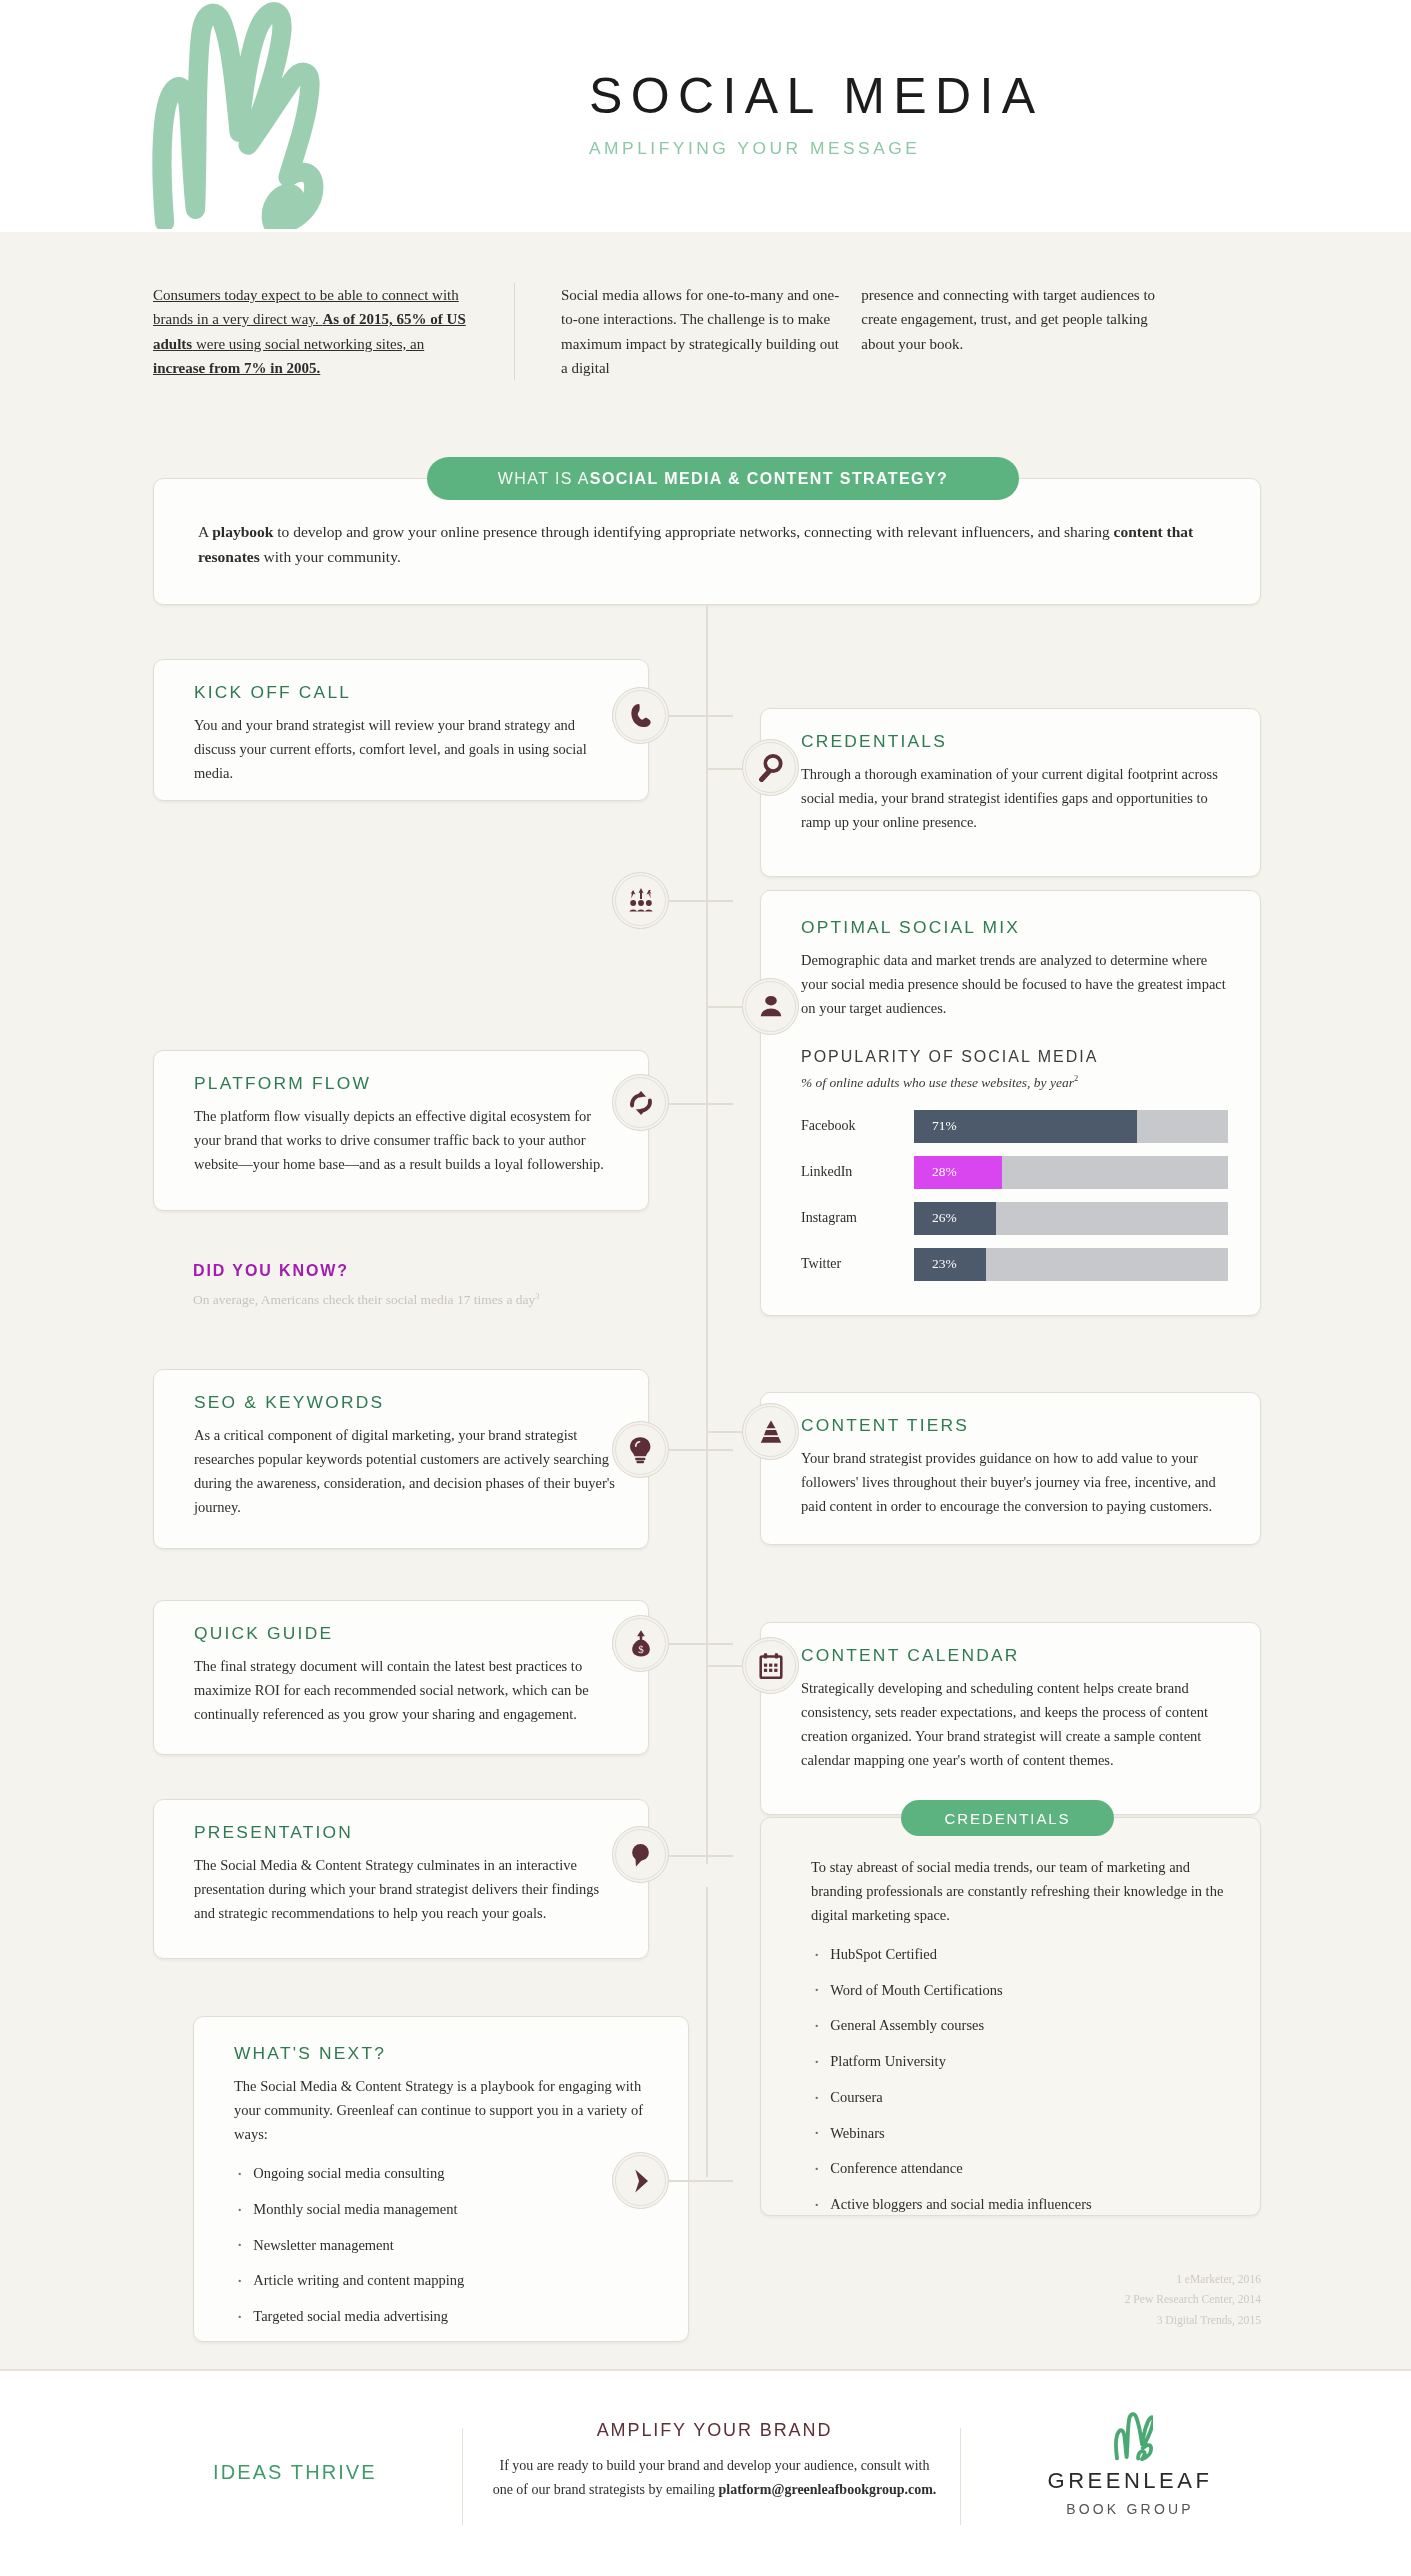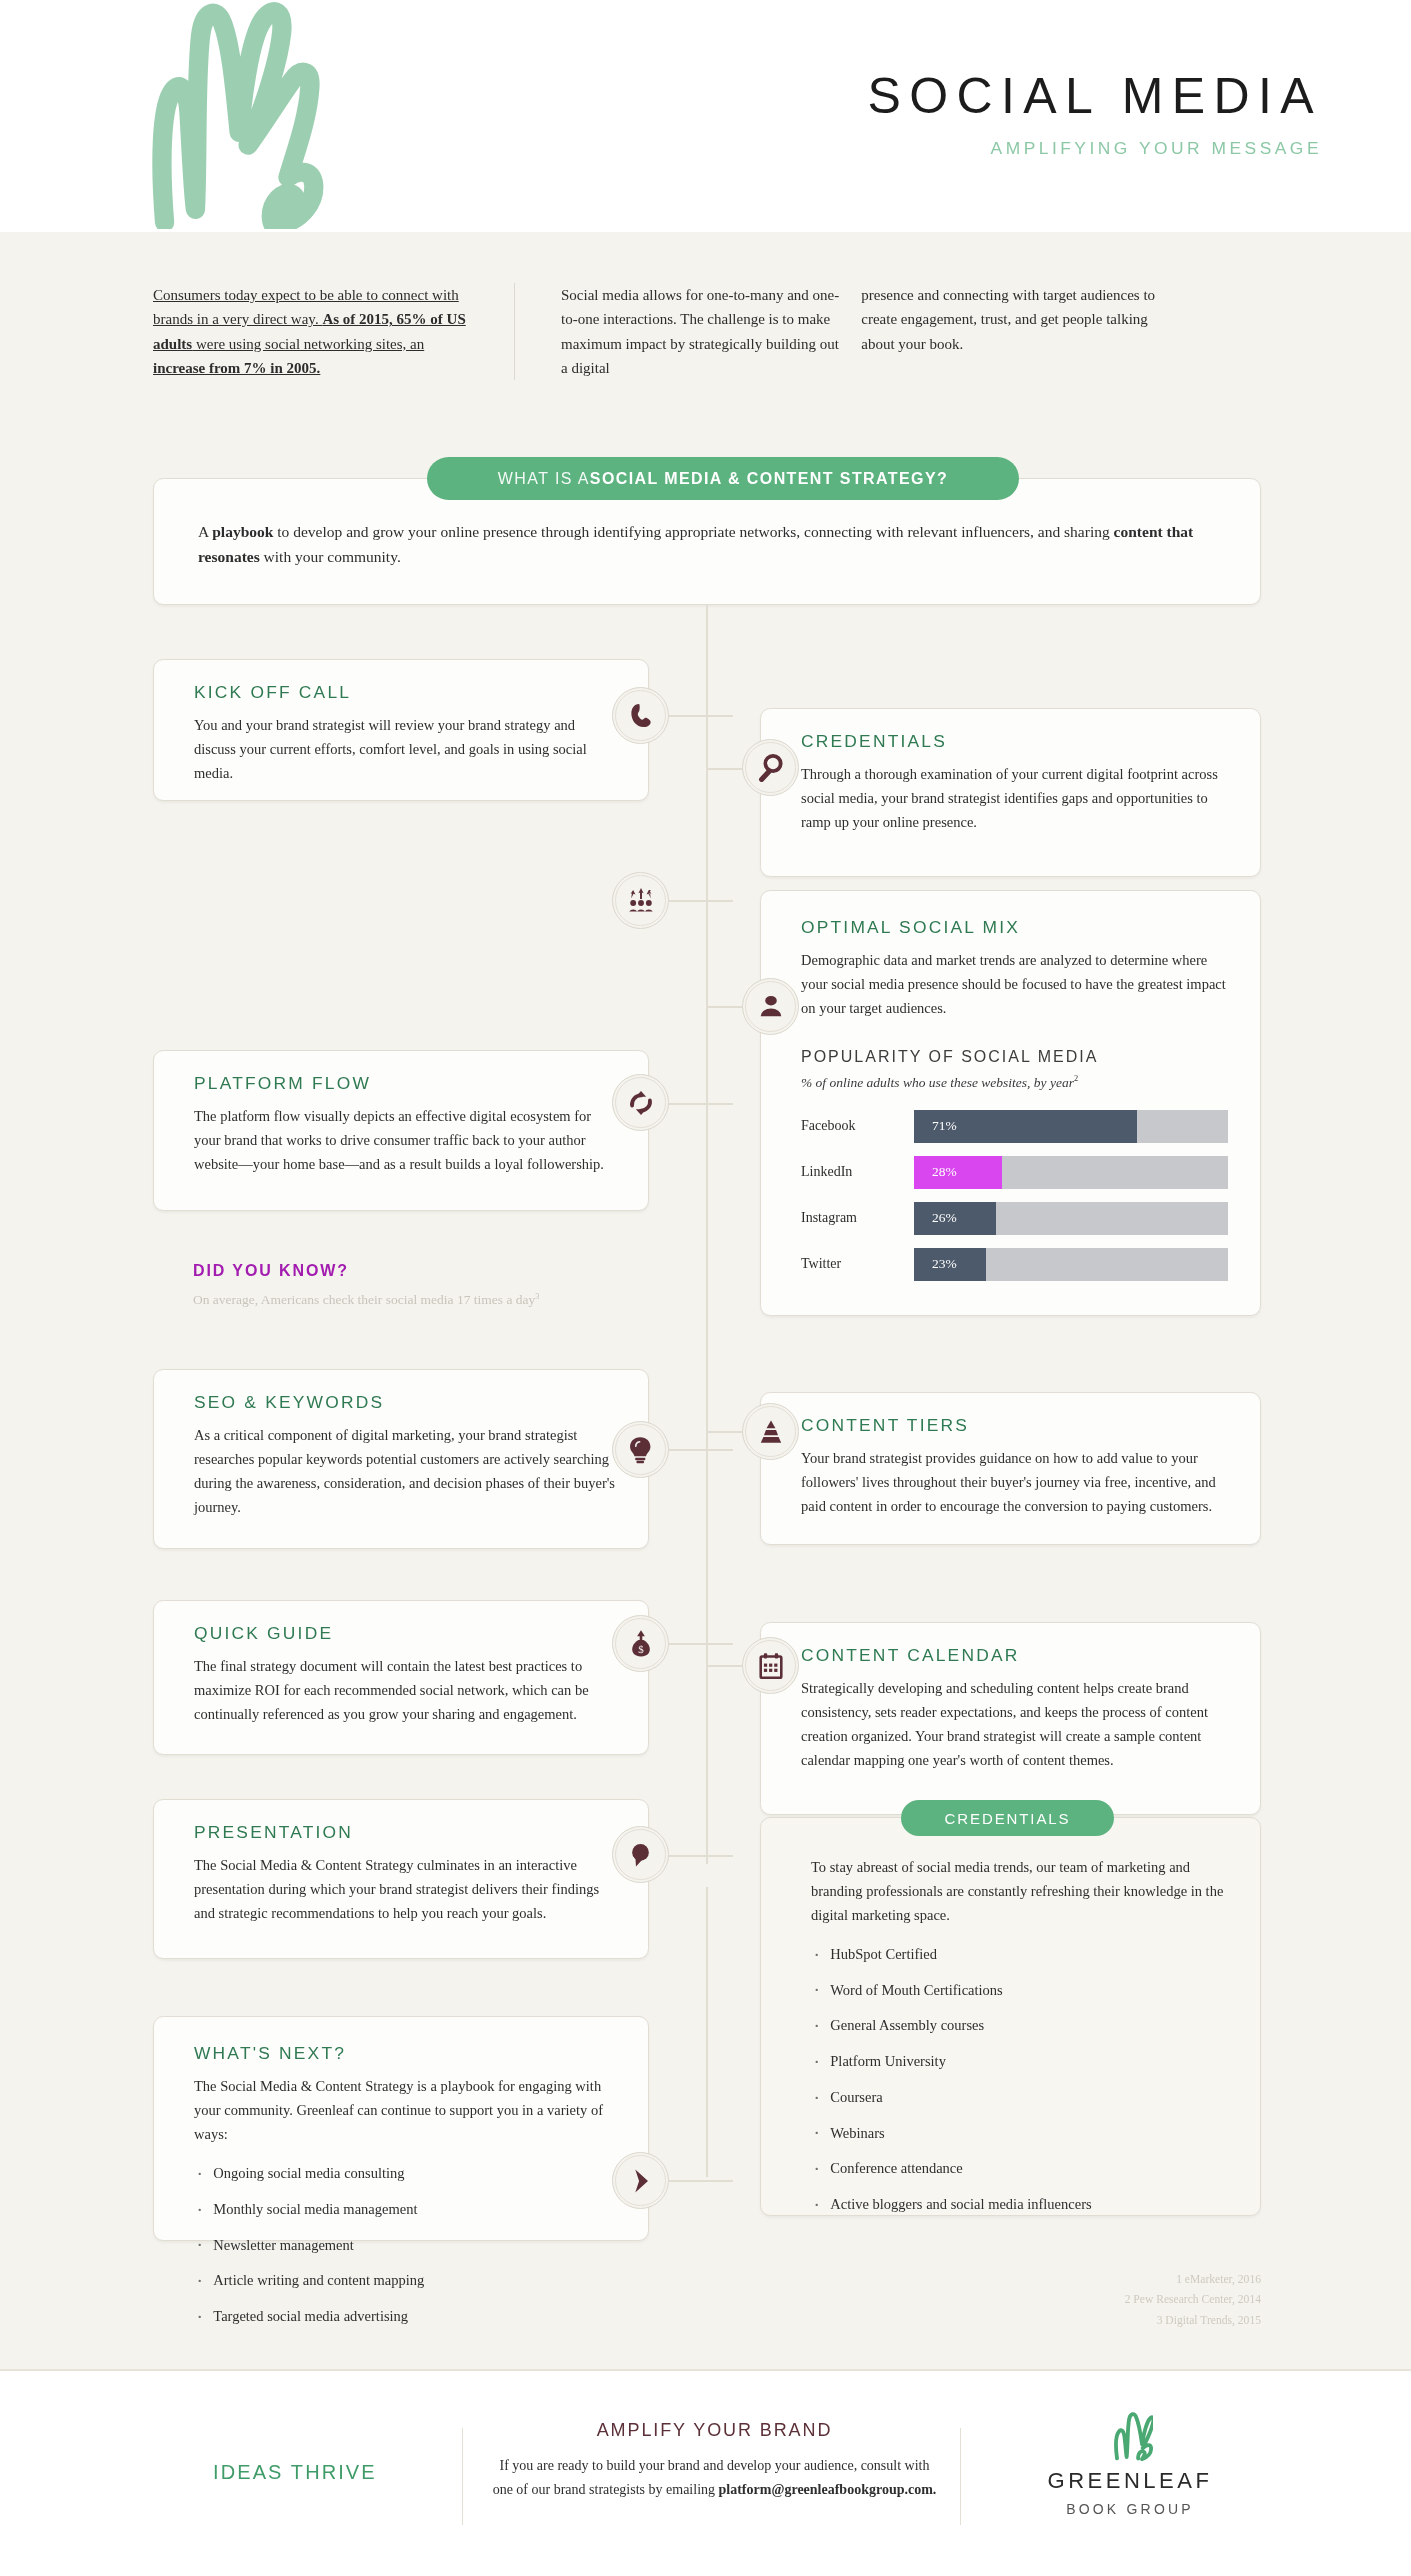--- a/index.html
+++ b/index.html
@@ -24,23 +24,23 @@
     width: 1412px; height: 232px;
     background: #ffffff;
   }
   .logo-mark {
     position: absolute;
     left: 126px; top: -3.2px;
     width: 270px; height: 232px;
   }
   .title-block {
     position: absolute;
-    left: 614px; top: 71px;
+    left: 589px; top: 71px;
     width: 708px;
-    text-align: right;
+    text-align: left;
   }
   .main-title {
     font-family: "Liberation Sans", sans-serif;
     font-size: 50px;
     letter-spacing: 8.4px;
     color: #1c1c1c;
     font-weight: 400;
     line-height: 1;
     white-space: nowrap;
   }
@@ -624,21 +624,21 @@
           <li>Platform University</li>
           <li>Coursera</li>
           <li>Webinars</li>
           <li>Conference attendance</li>
           <li>Active bloggers and social media influencers</li>
         </ul>
     </div>
   </div>
   <div class="pill pill-cred">CREDENTIALS</div>
 
-  <div class="box card-left" style="top:2016px; height:225px;">
+  <div class="box card-left" style="top:2016px; height:326px;margin-left:40px;">
     <div class="box-inner" style="padding:26px 30px 19.3px 40px;">
       <div class="card-title">WHAT'S NEXT?</div>
       <div class="card-body">The Social Media &amp; Content Strategy is a playbook for engaging with your community. Greenleaf can continue to support you in a variety of ways:</div>
       <ul class="blist" id="next-list">
           <li>Ongoing social media consulting</li>
           <li>Monthly social media management</li>
           <li>Newsletter management</li>
           <li>Article writing and content mapping</li>
           <li>Targeted social media advertising</li>
         </ul>

